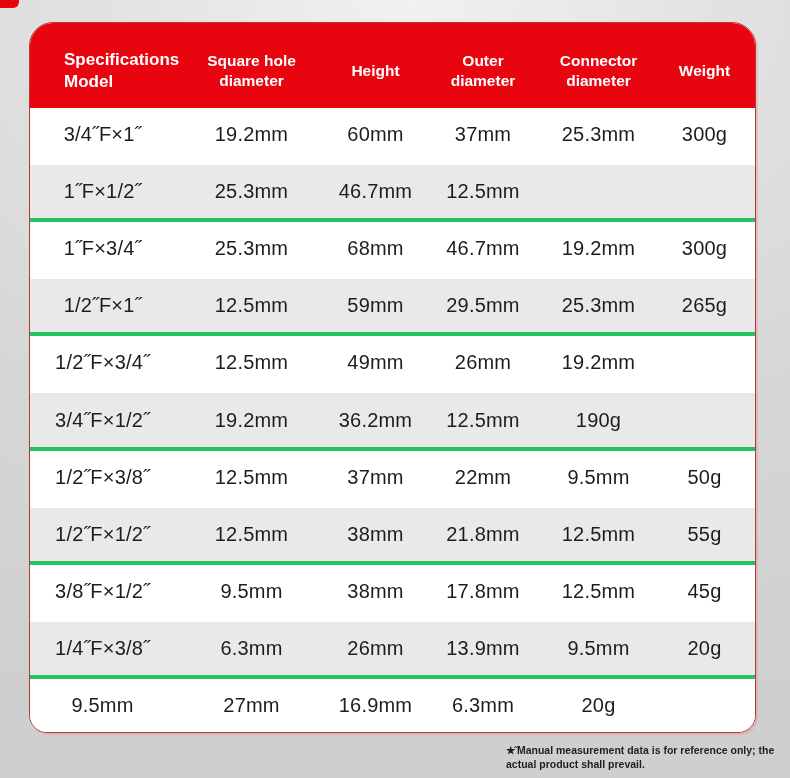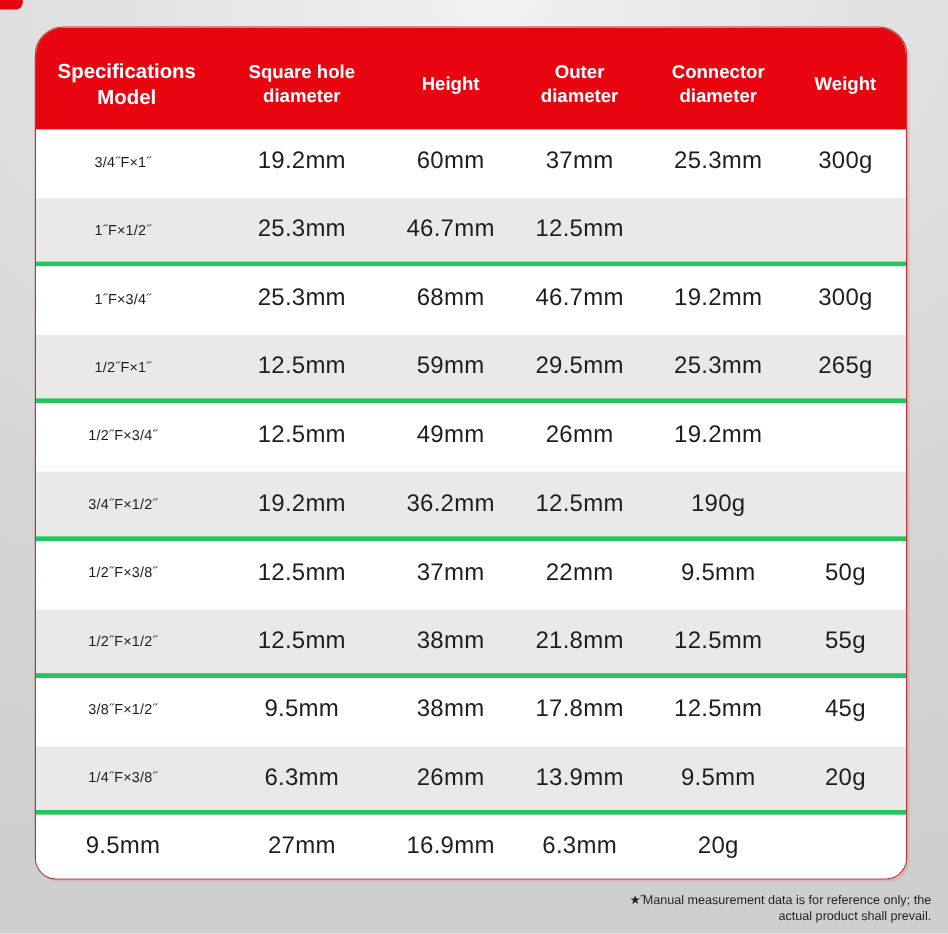--- a/index.html
+++ b/index.html
@@ -47,22 +47,22 @@
     text-align: center;
     font-weight: 700;
     font-size: 15.5px;
     line-height: 1.25;
     white-space: pre-line;
     padding-top: 10px;
     box-sizing: border-box;
   }
   .hcell.c0 {
     justify-content: flex-start;
-    text-align: center;
-    padding-left: 18px;
+    text-align: left;
+    padding-left: 34px;
     font-size: 17px;
   }
   .tbody {
     display: flex;
     flex-direction: column;
     height: 624px;
   }
   .trow {
     flex: 1;
     display: grid;
@@ -76,30 +76,30 @@
     border-bottom: 4px solid #22c55e;
   }
   .cell {
     display: flex;
     align-items: center;
     justify-content: center;
     font-size: 20px;
     color: var(--text);
     letter-spacing: 0.2px;
   }
-  .cell.c0 { font-size: 12px; }
+  .cell.c0 { font-size: 20px; }
   .footnote {
     position: absolute;
-    right: 14px; bottom: 7px;
+    right: 4px; bottom: 7px;
     width: 280px;
     font-size: 10.5px;
-    font-weight: 400;
+    font-weight: 700;
     line-height: 1.35;
     color: #1f1f1f;
-    text-align: right;
+    text-align: left;
   }
   .footnote .marker { letter-spacing: -1px; }
 </style>
 </head>
 <body>
 
 <div class="corner-accent"></div>
 
 <div class="card">
   <div class="thead">

